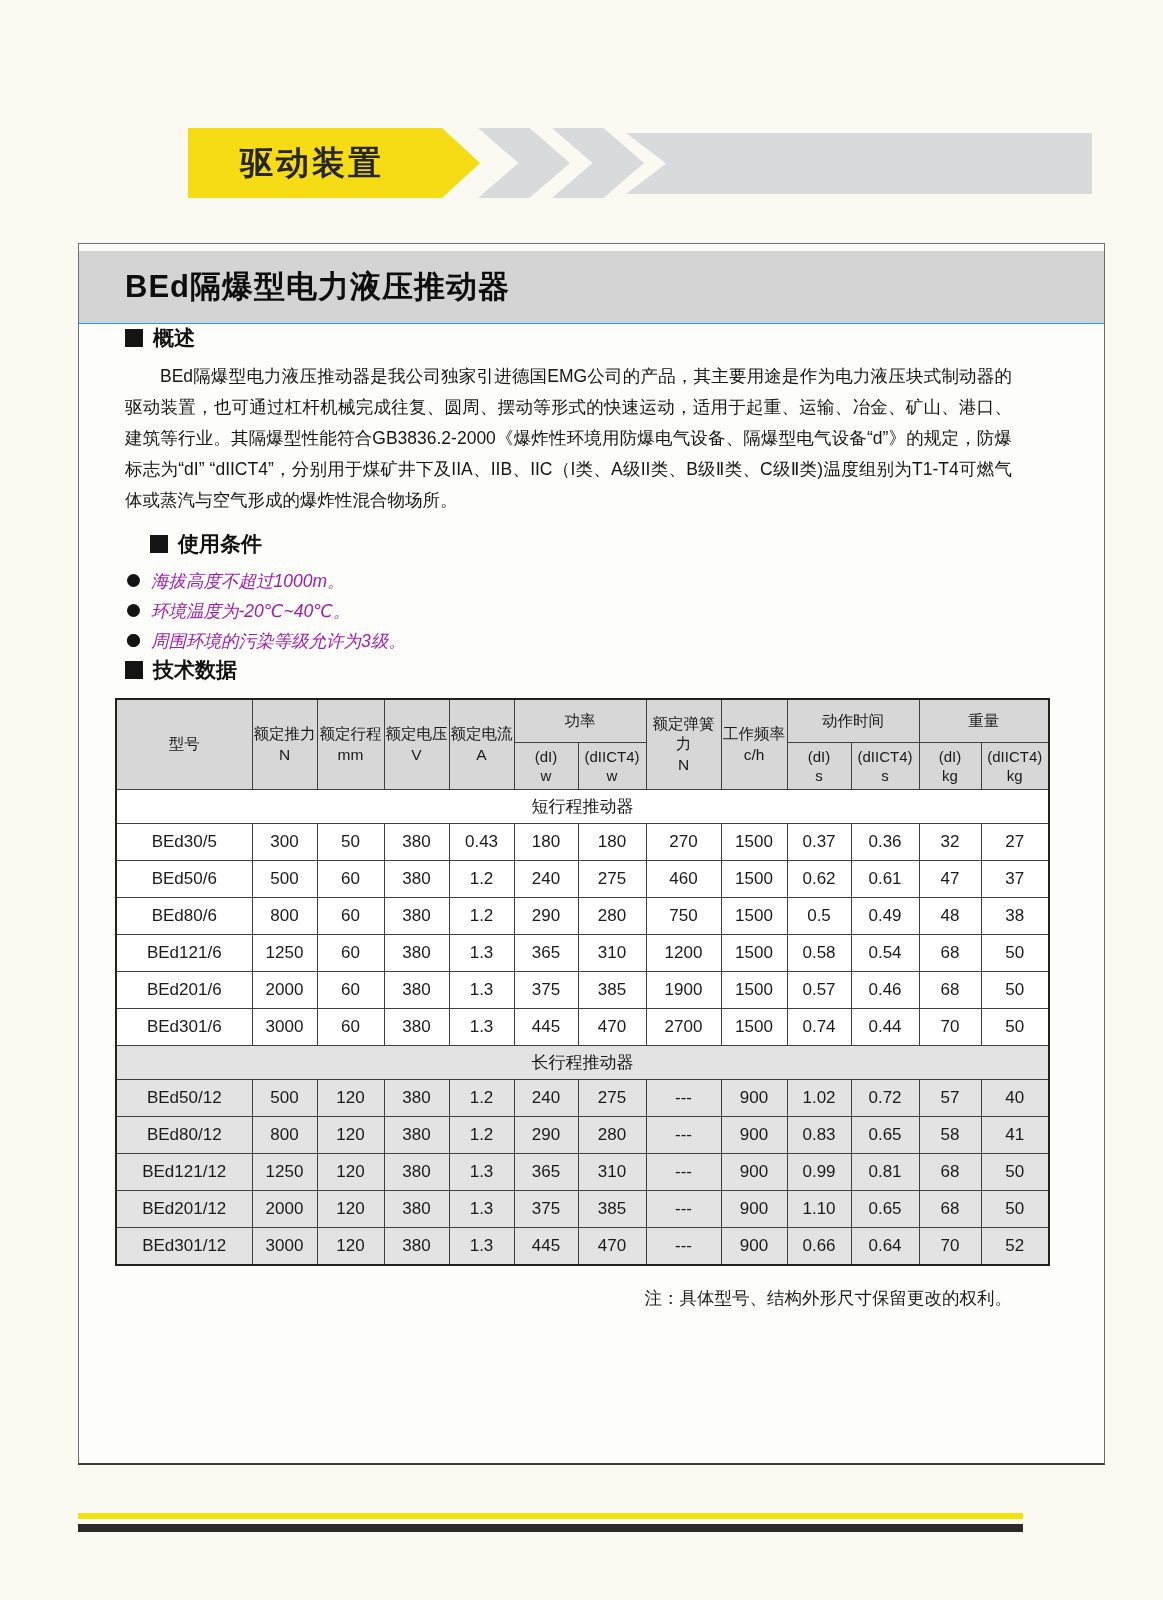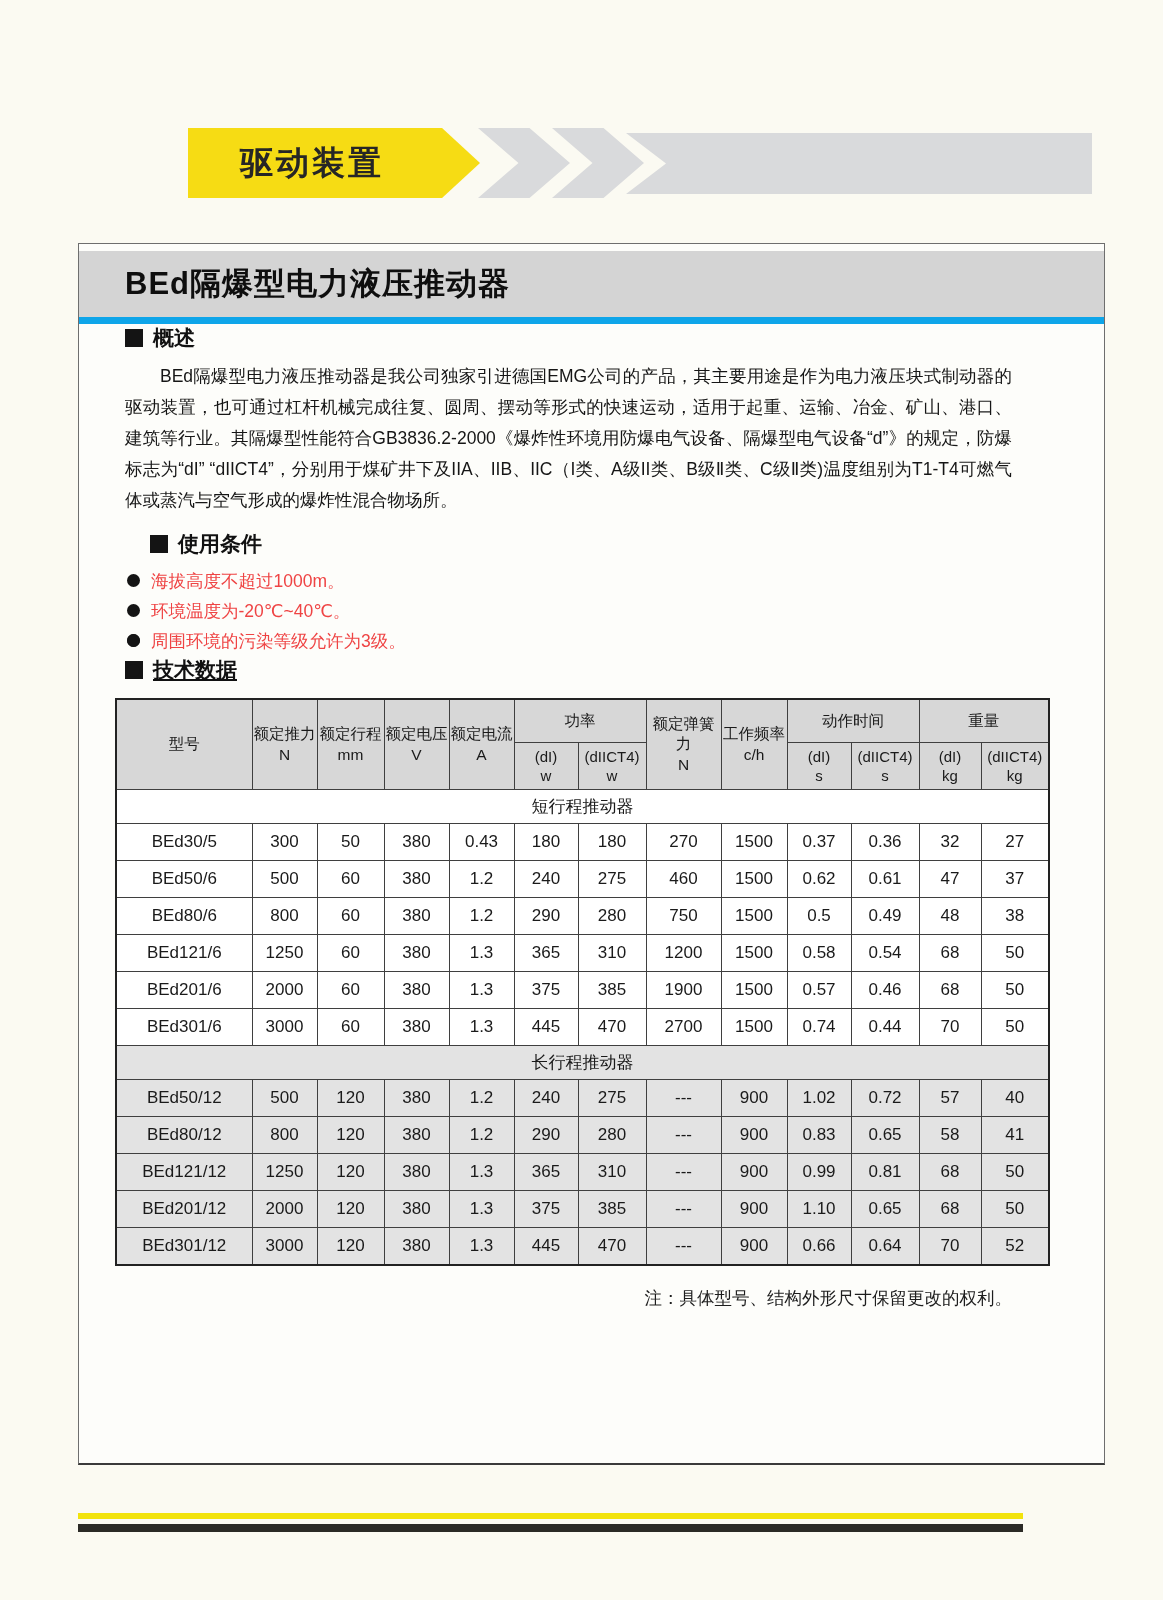--- a/index.html
+++ b/index.html
@@ -28,44 +28,44 @@
     position:absolute;left:626px;top:5px;height:61px;width:466px;background:#d9dadc;
     clip-path:polygon(0 0,100% 0,100% 100%,0 100%,40px 50%);
   }
   
   .card{
     position:absolute;left:78px;top:243px;width:1027px;height:1222px;
     background:#fdfdfa;border:1px solid #6e6e6e;border-bottom:2px solid #3a3a3a;
     box-sizing:border-box;
   }
   .title-bar{
-    height:73px;margin-top:7px;background:#d4d4d4;border-bottom:7px solid #0ea5e9;
+    height:73px;margin-top:7px;background:#d4d4d4;border-bottom:1px solid #0ea5e9;
     display:flex;align-items:center;padding-left:46px;box-sizing:border-box;
   }
   .title-bar h1{margin:0;font-size:31px;font-weight:bold;color:#0e0e0e;letter-spacing:1px;}
   .content{padding:0 92px 0 46px;}
   
   h2.sec{
     display:flex;align-items:center;gap:10px;
     margin:0;font-size:21px;font-weight:bold;color:#111;
   }
   .sec .sq{width:18px;height:18px;background:#141414;flex:0 0 auto;}
   .h-overview{margin-top:36px;}
   .h-conditions{margin-top:10px;padding-left:25px;}
-  .h-tech{margin-top:28px;text-decoration:underline;}
+  .h-tech{margin-top:28px;}
   
   .para{
     margin:9px 0 14px 0;font-size:17.5px;line-height:31px;color:#161616;
     text-align:justify;text-indent:2em;
   }
   
   ul.conds{list-style:none;margin:8px 0 0 0;padding:0;}
   ul.conds li{
     position:relative;padding-left:26px;font-size:17.5px;line-height:30px;
-    color:#ef4444;text-align:justify;
+    color:#a21caf;text-align:justify;font-style:italic;
   }
   ul.conds .dot{
     position:absolute;left:2px;top:8px;width:13px;height:13px;border-radius:50%;
     background:#141414;
   }
   
   table.tech{
     border-collapse:collapse;table-layout:fixed;width:933px;margin:14px 0 0 -10px;
     border:2px solid #222;
   }

